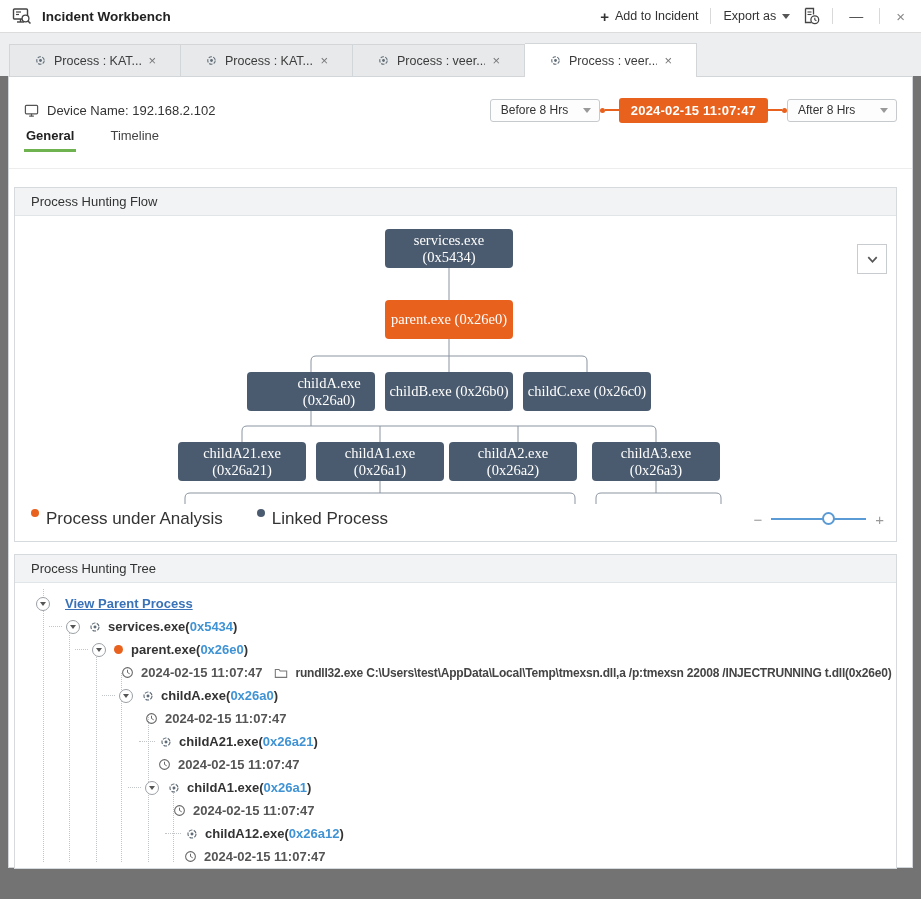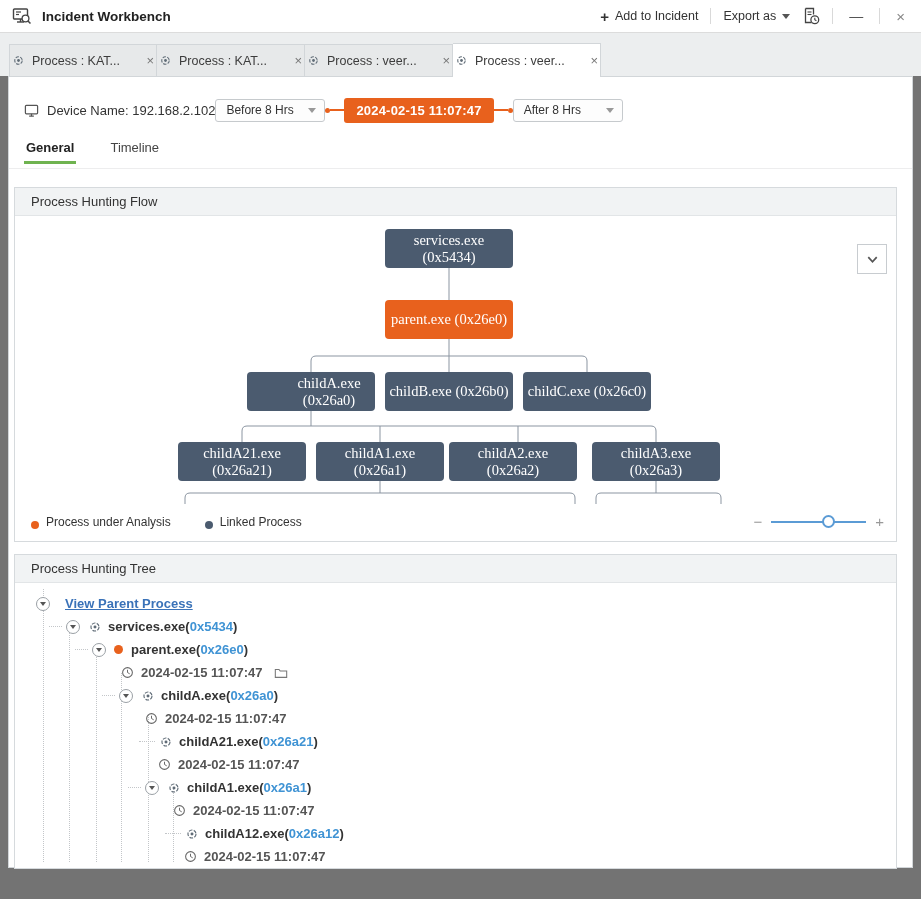--- a/index.html
+++ b/index.html
@@ -17,45 +17,45 @@
   .tb-plus { font-size:15px; font-weight:bold; color:#333; line-height:1; }
   .tb-divider { width:1px; height:16px; background:#d9d9d9; }
   .caret-down { width:0; height:0; border-left:4px solid transparent; border-right:4px solid transparent; border-top:5px solid #555; display:inline-block; }
   .tb-min { font-size:14px; color:#555; cursor:pointer; padding:0 4px; }
   .tb-close { font-size:15px; color:#888; cursor:pointer; padding:0 4px; }
   .ic { display:inline-block; vertical-align:middle; }
 
   
   .tabstrip { position:absolute; top:33px; left:0; right:0; height:43px; background:#eceeef;
               display:flex; align-items:flex-end; padding-left:9px; }
-  .doc-tab { width:148px; height:32px; background:#e7e9ea; border:1px solid #d2d6d9; border-bottom:none;
-             display:flex; align-items:center; gap:7px; padding:0 2px; font-size:12.5px; color:#3c3c3c; cursor:pointer; }
+  .doc-tab { width:172px; height:32px; background:#e7e9ea; border:1px solid #d2d6d9; border-bottom:none;
+             display:flex; align-items:center; gap:7px; padding:0 24px; font-size:12.5px; color:#3c3c3c; cursor:pointer; }
   .doc-tab + .doc-tab { border-left:none; }
   .doc-tab.active { background:#fff; height:34px; margin-bottom:-1px; z-index:3; position:relative; }
   .doc-tab .tab-label { flex:1; white-space:nowrap; overflow:hidden; }
   .doc-tab .tab-close { color:#777; font-size:13px; }
 
   
   .card { position:absolute; top:76px; left:8px; width:905px; height:792px; background:#fff;
           border:1px solid #d2d6d9; }
 
-  .device-row { height:50px; padding:16px 15px 0 15px; display:flex; align-items:center; }
+  .device-row { height:50px; padding:16px 15px 0 15px; display:flex; align-items:center; justify-content:space-between; }
   .device-name { display:flex; align-items:center; gap:8px; font-size:13px; color:#333; }
 
   .time-controls { display:flex; align-items:center; }
   .time-pill { position:relative; width:110px; height:23px; background:#fdfdfd; border:1px solid #c6cacd; border-radius:3px;
                font-size:12px; color:#333; display:flex; align-items:center; padding:0 24px 0 10px; cursor:pointer; }
   .time-pill .caret-down { position:absolute; right:8px; border-top-color:#999; }
   .conn { display:flex; align-items:center; }
   .conn .dot { width:5px; height:5px; border-radius:50%; background:#e8611d; }
   .conn .line { width:14px; height:2px; background:#e8611d; }
   .time-current { height:25px; background:#e8611d; border-radius:3px; color:#fff; font-size:13px; font-weight:bold;
                   display:flex; align-items:center; padding:0 12px; letter-spacing:.2px; }
 
-  .subtabs-row { height:42px; padding:10px 15px 4px 15px; display:flex; align-items:flex-end; justify-content:space-between;
+  .subtabs-row { height:42px; padding:10px 15px 16px 15px; display:flex; align-items:flex-end; justify-content:space-between;
                  border-bottom:1px solid #ededee; }
   .subtabs { display:flex; gap:32px; }
   .subtab { font-size:13px; color:#444; padding:0 2px 9px 2px; cursor:pointer; }
   .subtab.active { color:#222; font-weight:bold; border-bottom:3px solid #6fb350; padding-bottom:6px; }
   .range-info { display:flex; align-items:center; gap:18px; font-size:13px; color:#555; padding-bottom:9px; }
   .range-item { display:flex; align-items:center; gap:6px; }
   .range-label { font-weight:bold; color:#444; }
 
   
   .panel { border:1px solid #d6dadd; margin:0 15px 0 5px; background:#fff; position:relative; }
@@ -68,21 +68,21 @@
   .fnode { position:absolute; width:128px; height:39px; border-radius:4px; color:#fff; text-align:center;
            font-family:"Liberation Serif", serif; font-size:14.5px; line-height:17px;
            display:flex; flex-direction:column; align-items:center; justify-content:center; cursor:pointer; }
   .fnode.dark { background:#4b5b6f; }
   .fnode.orange { background:#e8611d; }
 
   .collapse-btn { position:absolute; top:28px; right:9px; width:30px; height:30px; background:#fff;
                   border:1px solid #c8ccd0; display:flex; align-items:center; justify-content:center; cursor:pointer; }
 
   .legend-row { position:absolute; left:16px; right:12px; bottom:12px; display:flex; align-items:center; }
-  .legend-item { display:flex; align-items:flex-end; gap:7px; font-size:12px; color:#333; margin-right:34px; }
+  .legend-item { display:flex; align-items:flex-start; gap:7px; font-size:17px; color:#333; margin-right:34px; }
   .legend-dot { width:8px; height:8px; border-radius:50%; }
   .legend-dot.orange { background:#e8611d; }
   .legend-dot.dark { background:#4b5b6f; }
   .zoom-ctrl { margin-left:auto; display:flex; align-items:center; gap:9px; }
   .zoom-sign { font-size:15px; color:#999; cursor:pointer; line-height:1; }
   .zoom-track { position:relative; width:95px; height:2px; background:#5b9bd5; cursor:pointer; }
   .zoom-handle { position:absolute; left:53%; top:-6px; width:13px; height:13px; border-radius:50%;
                  background:#fff; border:2px solid #5b9bd5; }
 
   
@@ -358,20 +358,21 @@
             <span class="t-name">)</span>
         </div>
         <div class="t-row" style="margin-left:106px;">
           <svg class="ic" width="13" height="13" style="color:#666">
               <use href="#sym-clock"></use>
             </svg>
           <span class="t-time">2024-02-15 11:07:47</span>
           <svg class="ic" width="14" height="14" style="margin-left:12px;">
               <use href="#sym-folder"></use>
             </svg>
+          <span class="t-cmd">rundll32.exe C:\Users\test\AppData\Local\Temp\tmexsn.dll,a /p:tmexsn 22008 /INJECTRUNNING t.dll(0x26e0)</span>
         </div>
 
         <div class="t-row" style="margin-left:87px;">
           <span class="branch"></span>
           <span class="exp"></span>
           <svg class="ic mr6" width="14" height="14">
               <use href="#sym-gear"></use>
             </svg>
           <span class="t-name">childA.exe</span>
             <span class="t-name">(</span>

